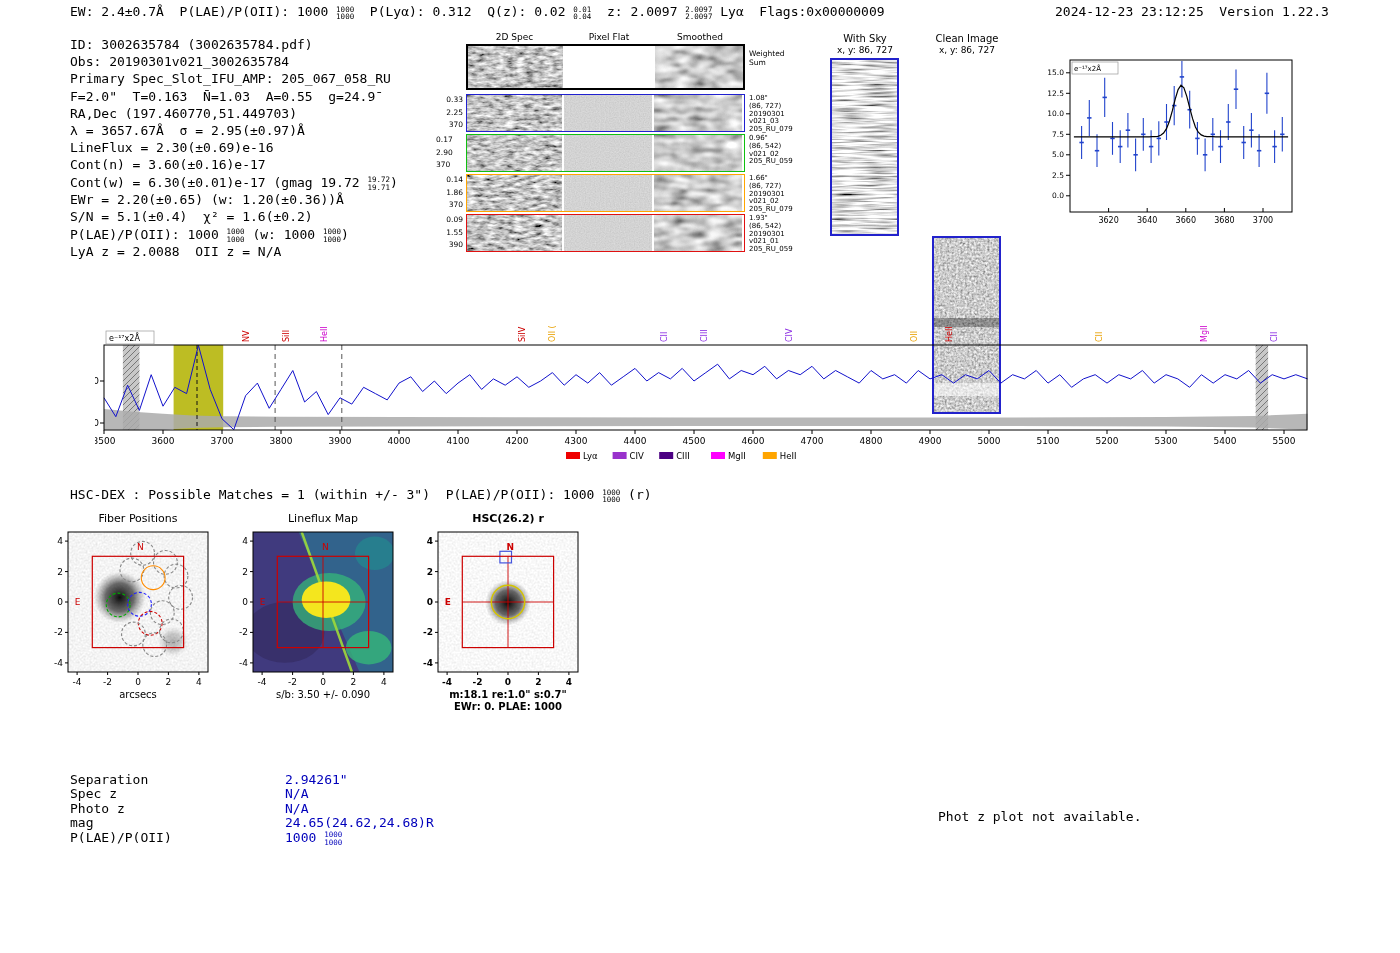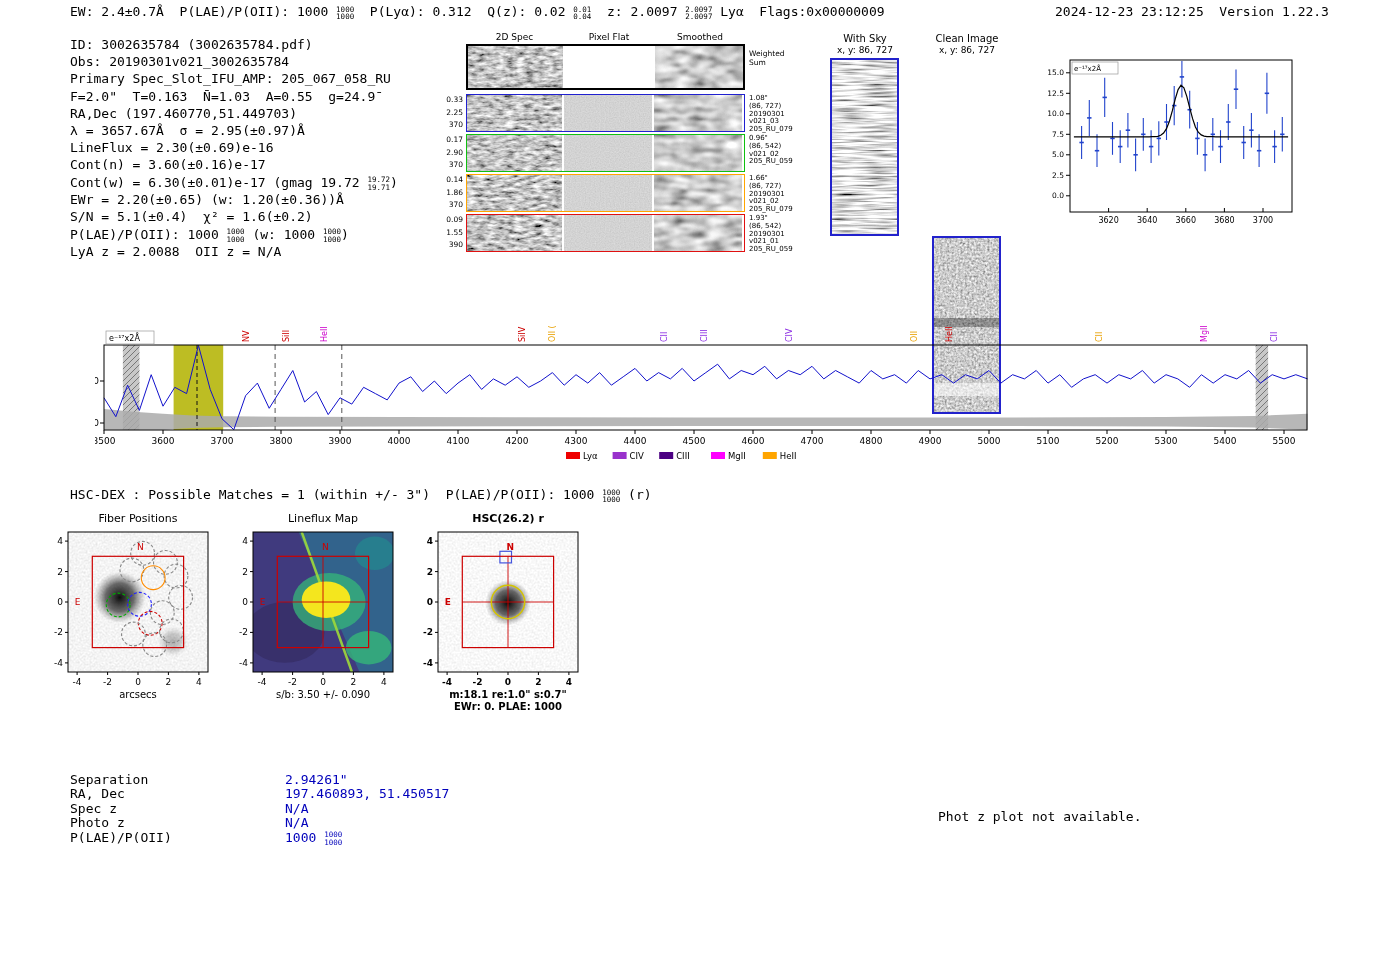--- a/index.html
+++ b/index.html
@@ -169,21 +169,21 @@
                 <feFuncR type="linear" slope="2.2" intercept="-0.5"></feFuncR>
                 <feFuncG type="linear" slope="2.2" intercept="-0.5"></feFuncG>
                 <feFuncB type="linear" slope="2.2" intercept="-0.5"></feFuncB>
                 <feFuncA type="linear" slope="0" intercept="1"></feFuncA>
               </feComponentTransfer>
      </filter>
             <rect width="100%" height="100%" filter="url(#nz9)"></rect>
           </svg>
         </div>
       </div>
-      <div class="abs sans" style="left: 436px; top: 134px; width: 27px; text-align: right; font-size: 7.5px; line-height: 12.6px;">
+      <div class="abs sans" style="left: 436px; top: 134px; width: 27px; font-size: 7.5px; line-height: 12.6px;">
         <div>0.17</div>
         <div>2.90</div>
         <div>370</div>
       </div>
       <div class="abs sans" style="left: 749px; top: 135px; width: 52px; font-size: 7px; line-height: 7.8px;">
         <div>0.96"</div>
         <div>(86, 542)</div>
         <div>v021_02</div>
         <div>205_RU_059</div>
       </div>
@@ -697,32 +697,32 @@
         <text x="102" y="190" font-size="10" text-anchor="middle">m:18.1 re:1.0" s:0.7"</text>
         <text x="102" y="202" font-size="10" text-anchor="middle">EWr: 0. PLAE: 1000</text>
       </svg></div>
 
   <div class="abs" id="match-table" style="left:70px;top:772px;font-size:13px;">
       <div class="mt-row">
         <span class="lbl">Separation</span>
         <span class="blue">2.94261"</span>
       </div>
       <div class="mt-row">
-        <span class="lbl">RA, Dec</span>
-        <span class="blue">197.460893, 51.450517</span>
-      </div>
-      <div class="mt-row">
         <span class="lbl">Spec z</span>
         <span class="blue">N/A</span>
       </div>
       <div class="mt-row">
         <span class="lbl">Photo z</span>
         <span class="blue">N/A</span>
       </div>
       <div class="mt-row">
+        <span class="lbl">mag</span>
+        <span class="blue">24.65(24.62,24.68)R</span>
+      </div>
+      <div class="mt-row">
         <span class="lbl">P(LAE)/P(OII)</span>
         <span class="blue">1000 <span class="stk"><span>1000</span><span>1000</span></span></span>
       </div>
     </div>
 
   <div class="abs mono13" style="left:938px;top:808px;">Phot z plot not available.</div>
 
 </div>
 
 </body></html>

